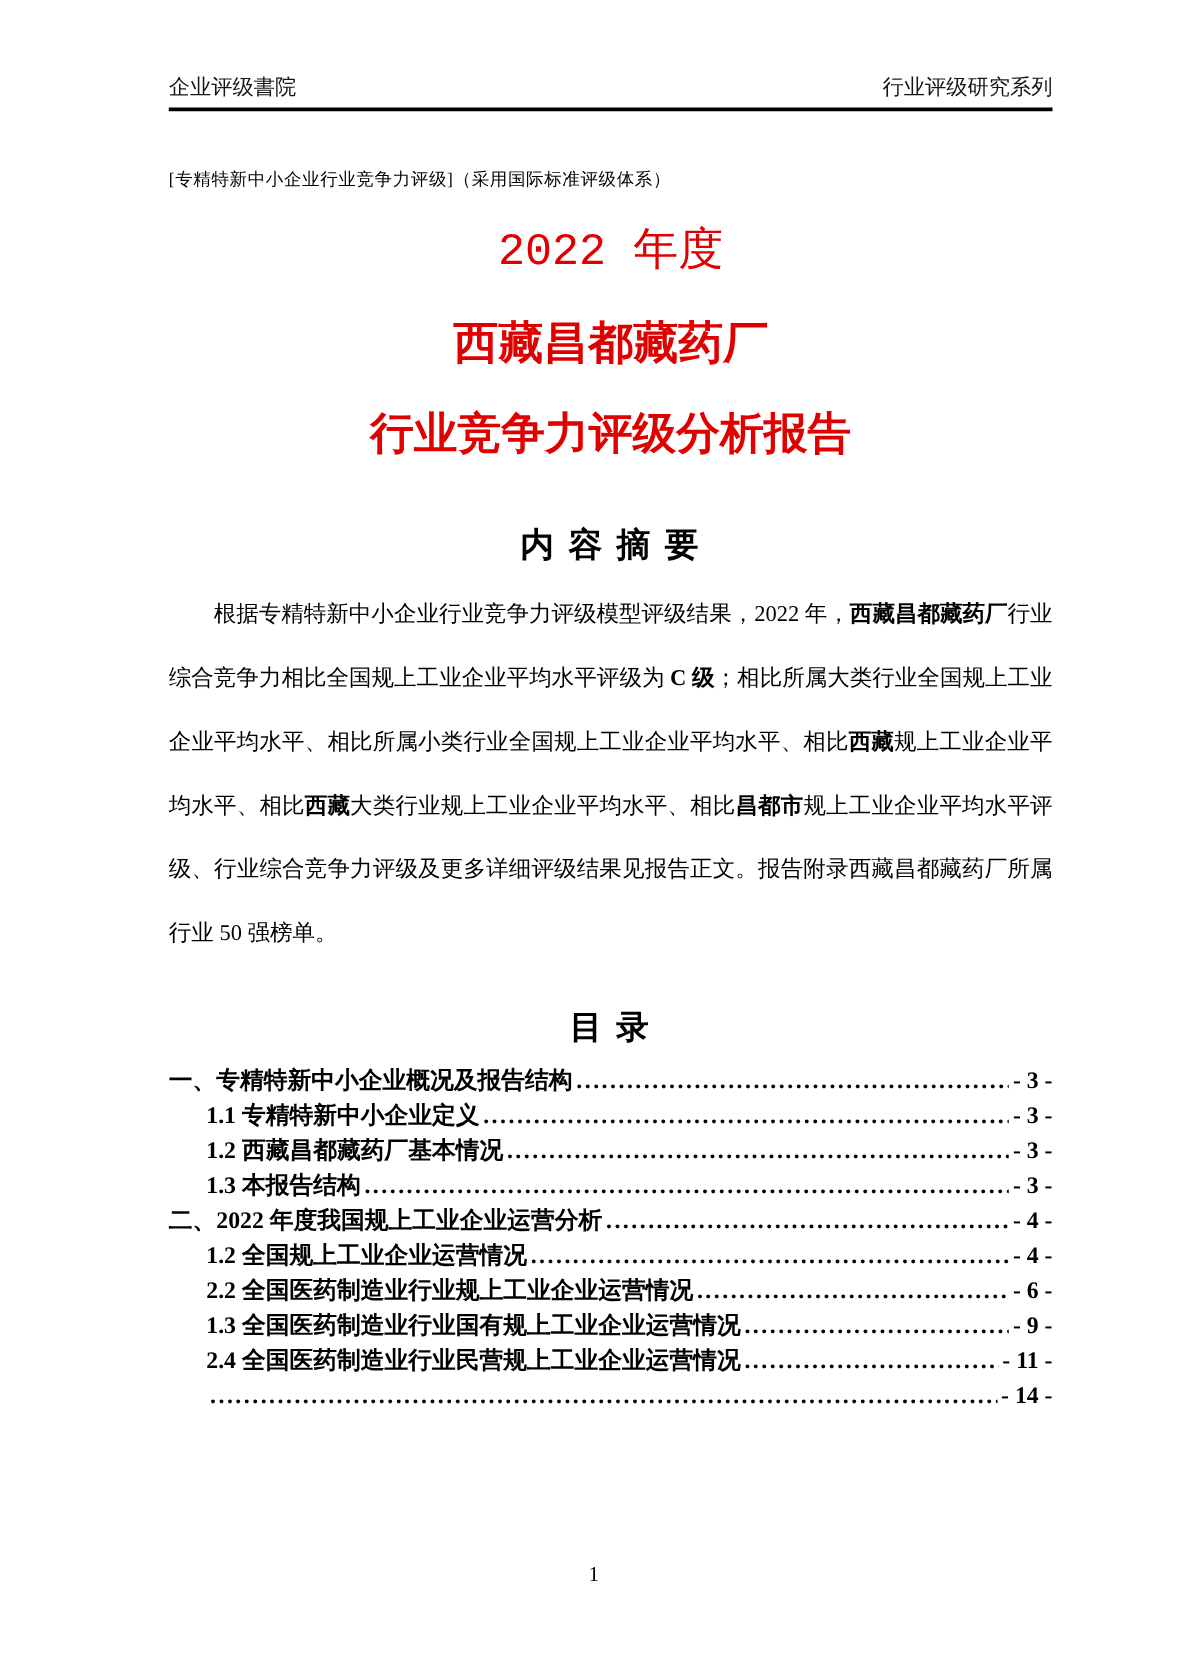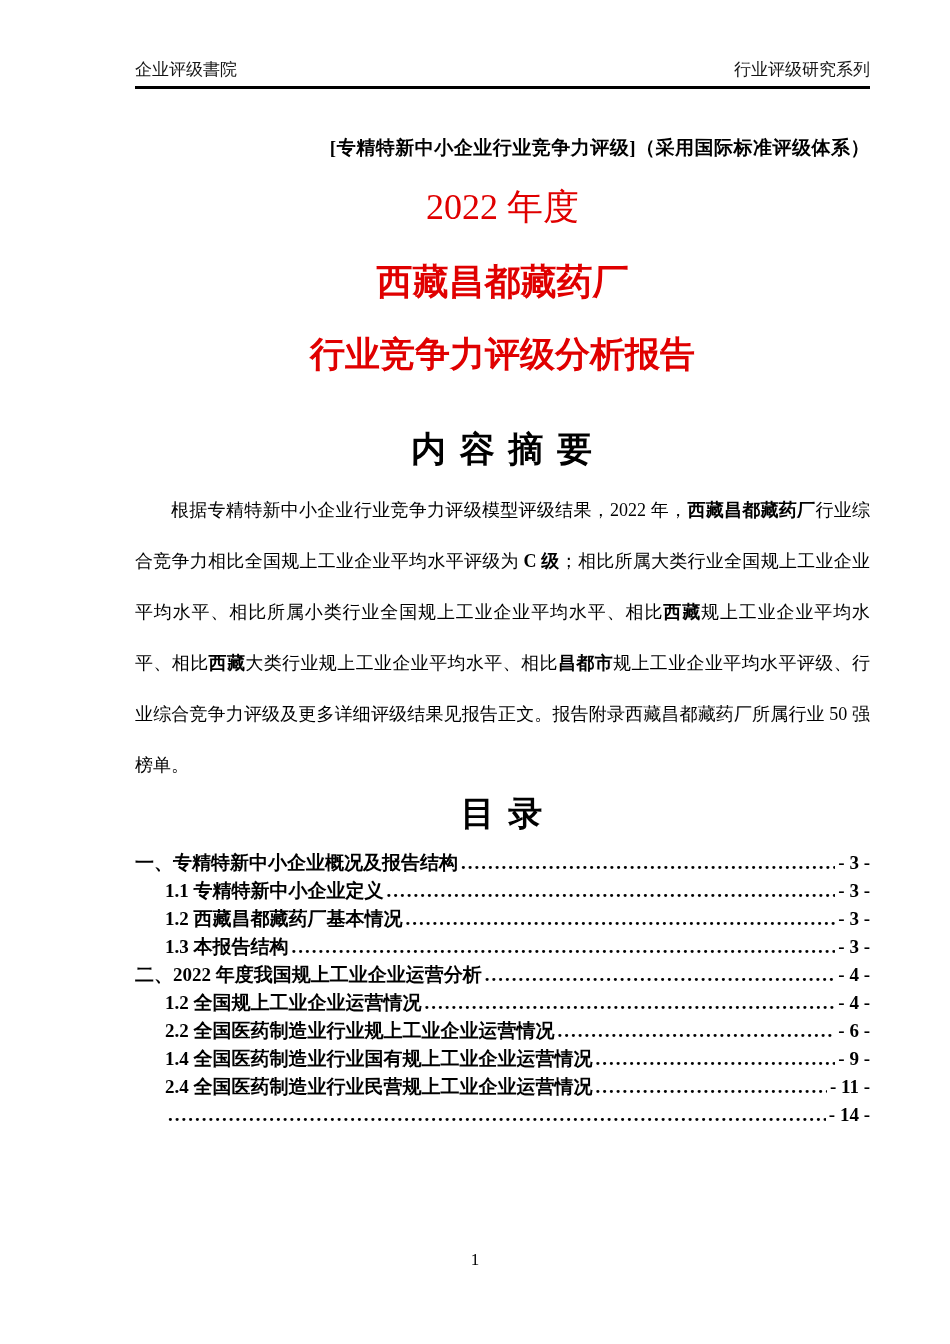--- a/index.html
+++ b/index.html
@@ -1,42 +1,42 @@
 <!DOCTYPE html>
 <html style="--accent: #e00000;"><head>
 <meta charset="utf-8">
 <style>
   html,body{margin:0;padding:0;background:#fff;}
   .page{
     width:950px;height:1344px;box-sizing:border-box;position:relative;
-    background:#fff;padding:58px 80px 0 135px;
+    background:#fff;padding:58px 108px 0 135px;
     font-family:"Liberation Serif","DejaVu Serif",serif;color:#000;
   }
   
   .header{
     display:flex;justify-content:space-between;align-items:flex-end;
     font-family:"Liberation Sans","DejaVu Sans",sans-serif;
     font-size:17px;color:#151515;padding-bottom:5px;border-bottom:3px solid #000;
   }
   
   .doc-tagline{
-    margin:46px 0 0 0;font-weight:bold;font-size:19px;letter-spacing:.5px;text-align:right;
+    margin:46px 0 0 0;font-weight:normal;font-size:14px;letter-spacing:.5px;
   }
   
   .t-red{color:var(--accent,#e00000);text-align:center;margin:0;}
-  .t1{margin-top:22px;font-size:36px;font-weight:normal;}
+  .t1{margin-top:22px;font-size:36px;font-weight:normal;font-family:Liberation Mono, monospace;}
   .t2{margin-top:26px;font-size:36px;font-weight:bold;}
   .t3{margin-top:24px;font-size:35px;font-weight:bold;}
   .t4{margin-top:28px;font-size:29px;font-weight:bold;}
   
   .sec-heading{
-    margin:48px 0 0 0;text-align:center;font-weight:bold;font-size:35px;
+    margin:48px 0 0 0;text-align:center;font-weight:bold;font-size:27px;
     font-family:"Liberation Sans","DejaVu Sans",sans-serif;letter-spacing:2px;
   }
-  .toc-heading{margin-top:0;font-size:34px;}
+  .toc-heading{margin-top:32px;font-size:26px;}
   
   .summary{
     margin:12px 0 0 0;font-size:18px;line-height:51px;
     text-align:justify;text-align-last:left;text-indent:2em;
   }
   .summary .b{font-weight:bold;}
   
   .toc{margin-top:12px;font-size:19px;font-weight:bold;}
   .toc-row{display:flex;align-items:flex-end;line-height:28px;white-space:nowrap;cursor:pointer;}
   .toc-row.level2{padding-left:30px;}
@@ -104,21 +104,21 @@
         <span class="toc-label">1.2 全国规上工业企业运营情况</span>
         <span class="toc-dots"></span>
         <span class="toc-page">- 4 -</span>
       </div>
       <div class="toc-row level2">
         <span class="toc-label">2.2 全国医药制造业行业规上工业企业运营情况</span>
         <span class="toc-dots"></span>
         <span class="toc-page">- 6 -</span>
       </div>
       <div class="toc-row level2">
-        <span class="toc-label">1.4 全国医药制造业行业国有规上工业企业运营情况</span>
+        <span class="toc-label">1.3 全国医药制造业行业国有规上工业企业运营情况</span>
         <span class="toc-dots"></span>
         <span class="toc-page">- 9 -</span>
       </div>
       <div class="toc-row level2">
         <span class="toc-label">2.4 全国医药制造业行业民营规上工业企业运营情况</span>
         <span class="toc-dots"></span>
         <span class="toc-page">- 11 -</span>
       </div>
       <div class="toc-row level2">
         <span class="toc-dots"></span>

